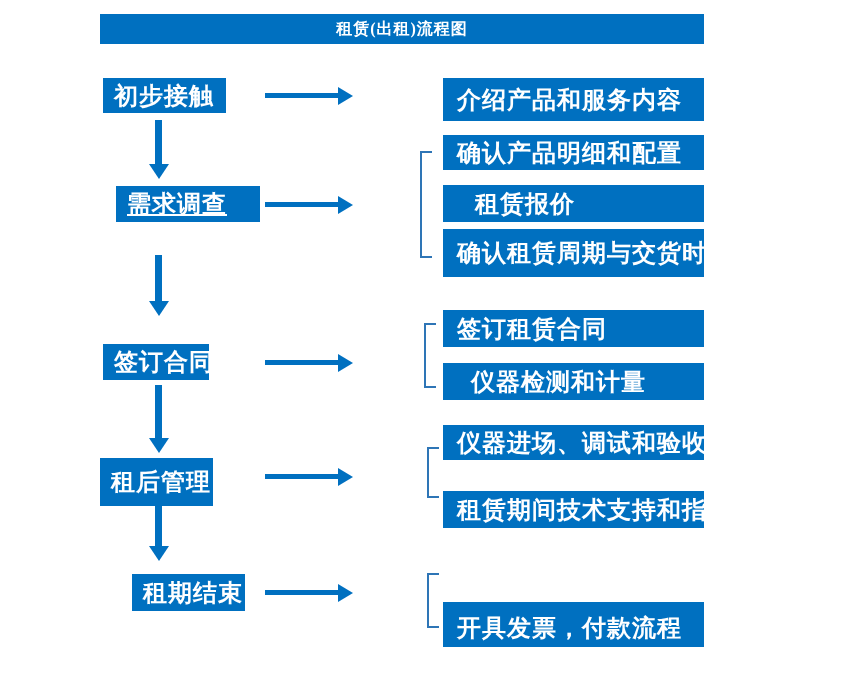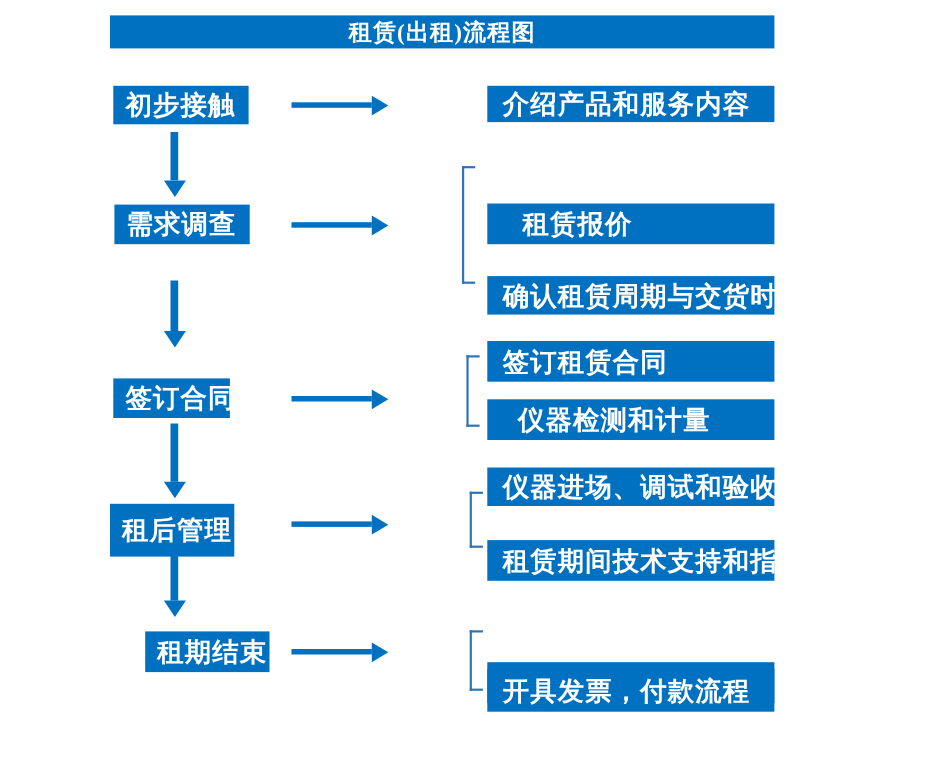--- a/index.html
+++ b/index.html
@@ -3,21 +3,21 @@
 <meta charset="utf-8">
 <style>
   html,body { margin:0; padding:0; background:#ffffff; }
   .canvas {
     position:relative; width:844px; height:688px; background:#ffffff;
     font-family:"Liberation Serif","DejaVu Serif",serif;
     overflow:hidden;
   }
   .titlebar {
     position:absolute; left:100px; top:14px; width:604px; height:30px;
-    background:var(--blue); color:#fff; font-weight:bold; font-size:21px;
+    background:var(--blue); color:#fff; font-weight:bold; font-size:16px;
     display:flex; align-items:center; justify-content:center;
     letter-spacing:1px;
   }
   .box {
     position:absolute; background:var(--blue); color:#fff;
     font-weight:bold; font-size:24px;
     display:flex; align-items:center;
     padding-left:11px; box-sizing:border-box;
     letter-spacing:1px; white-space:nowrap;
   }
@@ -51,29 +51,30 @@
 </style>
 </head>
 <body>
 
 <div class="canvas" style="--blue:#0070C0; --bracket:#2E75B6;">
 
   <div class="titlebar">租赁(出租)流程图</div>
 
   <div class="box" style="left:103px; top:78px; width:123px; height:35px;">初步接触</div>
   <div class="harrow" style="left:265px; top:93px; width:73px;"></div>
-  <div class="box rbox" style="top:78px; height:33px;">介绍产品和服务内容</div>
+  <div class="box rbox" style="top:78px; height:43px;">介绍产品和服务内容</div>
 
   <div class="varrow" style="left:155px; top:120px; height:44px;"></div>
 
-  <div class="box" style="left:104px; top:186px; width:123px; height:36px;">需求调查</div>
+  <div class="box" style="left:116px; top:186px; width:144px; height:36px;text-decoration:underline;">需求调查</div>
   <div class="harrow" style="left:265px; top:202px; width:73px;"></div>
   <div class="bracket" style="left:420px; top:151px; height:107px;"></div>
+  <div class="box rbox" style="top:135px; height:35px;">确认产品明细和配置</div>
   <div class="box rbox" style="top:185px; height:37px;padding-left:32px;">租赁报价</div>
-  <div class="box rbox" style="top:251px; height:35px;font-family:Liberation Mono, monospace;">确认租赁周期与交货时间</div>
+  <div class="box rbox" style="top:229px; height:48px;font-family:Liberation Mono, monospace;">确认租赁周期与交货时间</div>
 
   <div class="varrow" style="left:155px; top:255px; height:46px;"></div>
 
   <div class="box" style="left:103px; top:344px; width:106px; height:36px;">签订合同</div>
   <div class="harrow" style="left:265px; top:360px; width:73px;"></div>
   <div class="bracket" style="left:424px; top:323px; height:65px;"></div>
   <div class="box rbox" style="top:310px; height:37px;">签订租赁合同</div>
   <div class="box rbox" style="top:363px; height:37px;padding-left:28px;">仪器检测和计量</div>
 
   <div class="varrow" style="left:155px; top:385px; height:53px;"></div>

